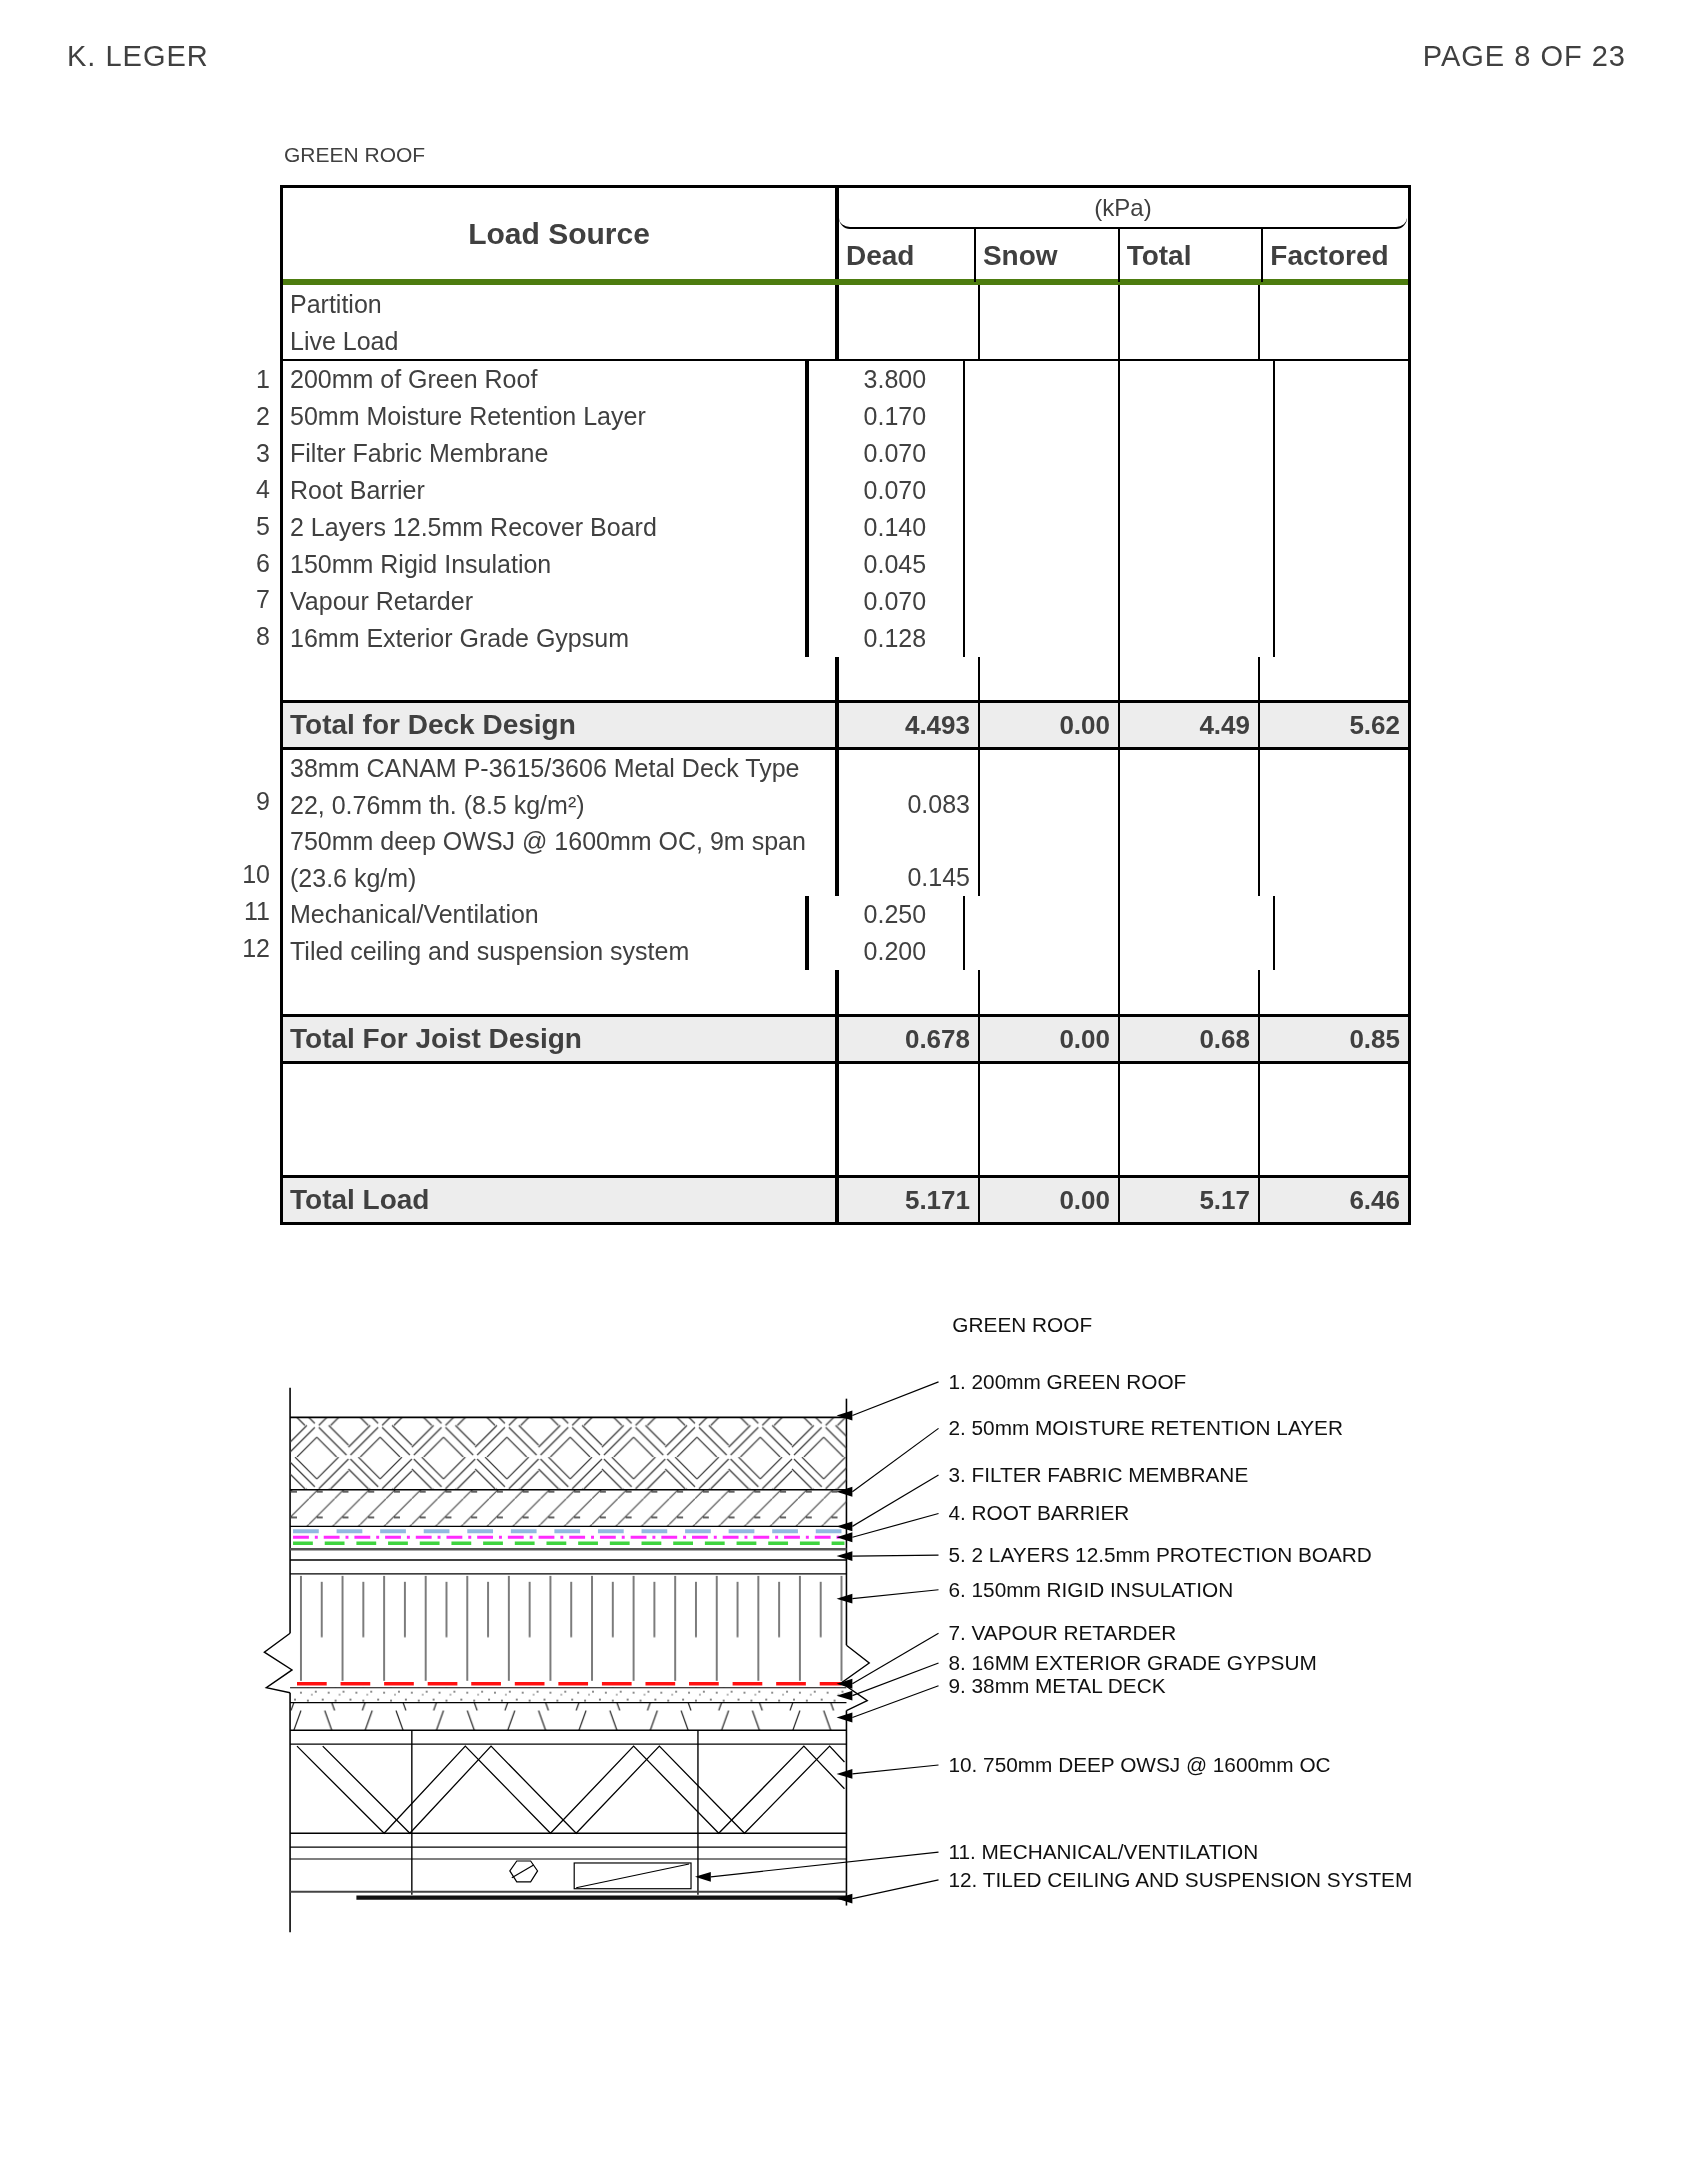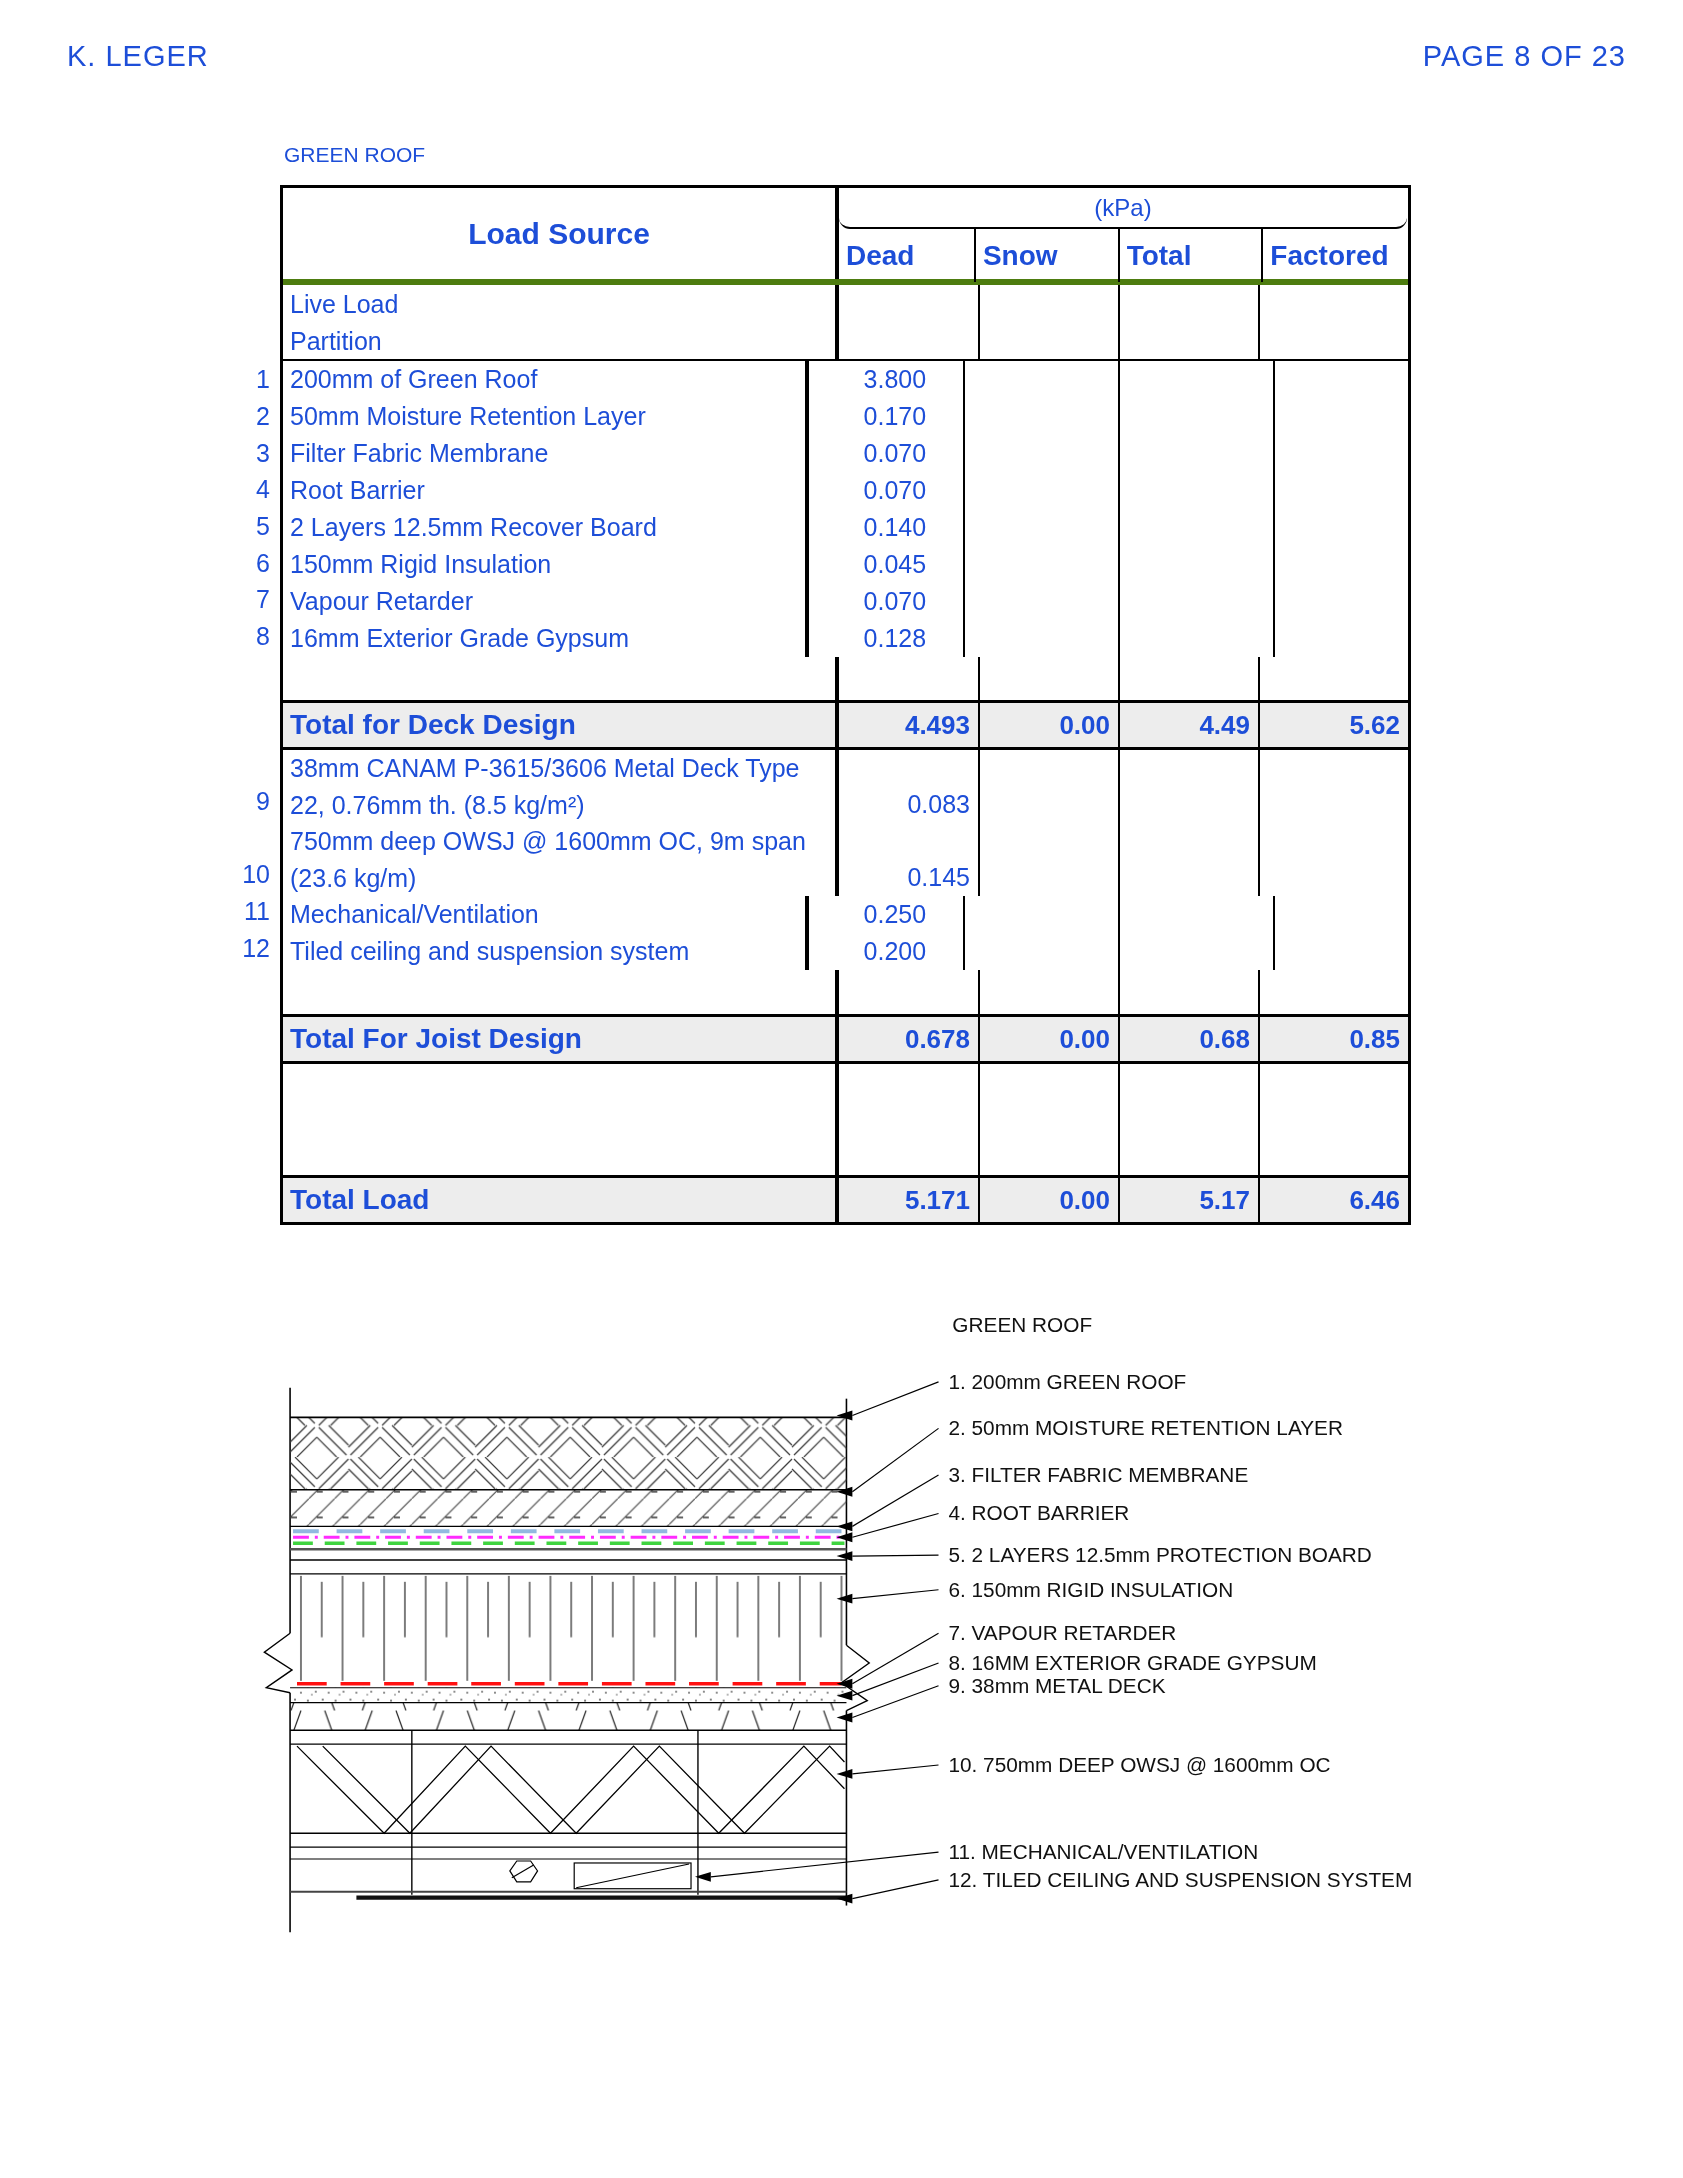--- a/index.html
+++ b/index.html
@@ -1,17 +1,17 @@
 <!DOCTYPE html>
 <html><head>
 <meta charset="utf-8">
 <style>
   html,body{margin:0;padding:0;background:#fff;}
   .page{position:relative;width:1683px;height:2178px;background:#fff;overflow:hidden;
-        font-family:"Liberation Sans",sans-serif;color:#1d4ed8;}
+        font-family:"Liberation Sans",sans-serif;color:#404040;}
   .hdr-left{position:absolute;left:67px;top:40px;font-size:29px;letter-spacing:1px;}
   .hdr-right{position:absolute;right:57px;top:40px;font-size:29px;letter-spacing:1px;}
   .tbl-title{position:absolute;left:284px;top:143px;font-size:21px;}
 
   
   .loadtable{position:absolute;left:280px;top:185px;width:1131px;border:3px solid #000;
              box-sizing:border-box;background:#fff;}
   .loadtable *{box-sizing:border-box;}
   .thead{display:flex;height:97px;border-bottom:6px solid #4d7c0f;}
   .ls{width:552px;display:flex;align-items:center;justify-content:center;
@@ -88,22 +88,22 @@
           <div class="ch c1">Dead</div>
           <div class="ch c2">Snow</div>
           <div class="ch c3">Total</div>
           <div class="ch c4">Factored</div>
         </div>
       </div>
     </div>
 
     <div class="row pre">
       <div class="cd">
+        <div>Partition</div>
         <div>Live Load</div>
-        <div>Partition</div>
       </div>
       <div class="cv1"></div>
         <div class="cv"></div>
       <div class="cv"></div>
         <div class="cvf"></div>
     </div>
 
     <div class="row r37">
       <div class="cd">200mm of Green Roof</div>
       <div class="cv1">3.800</div>

